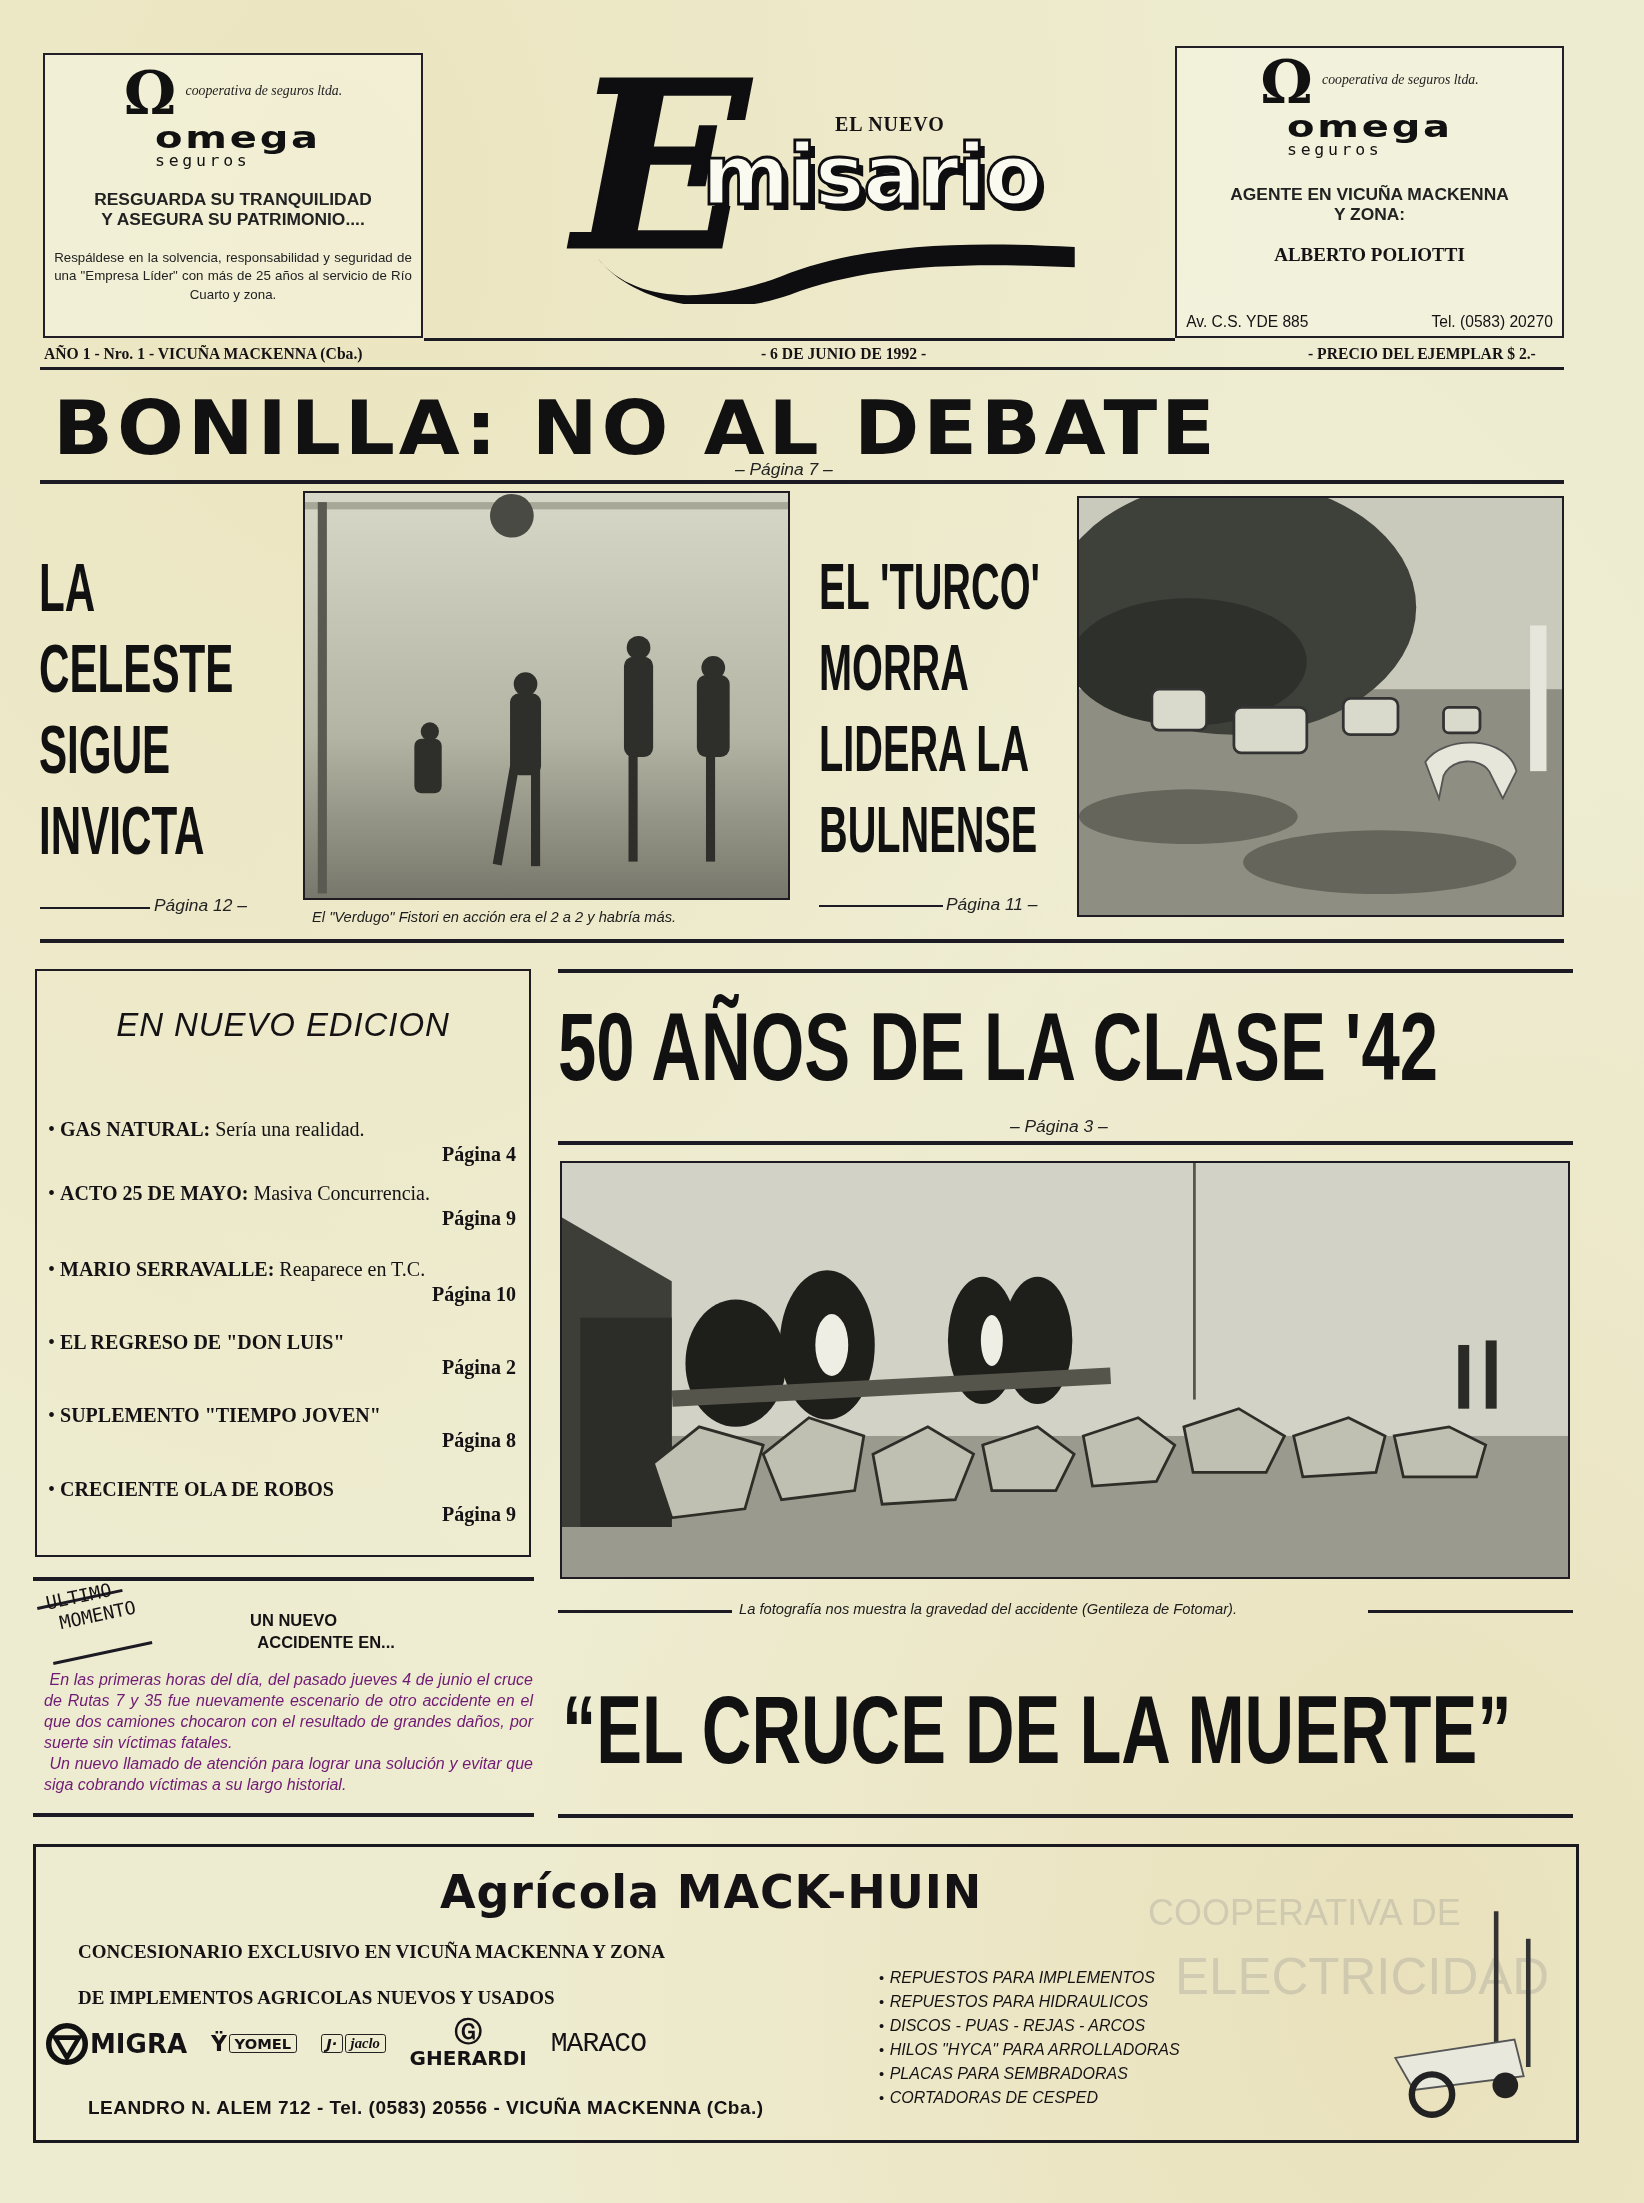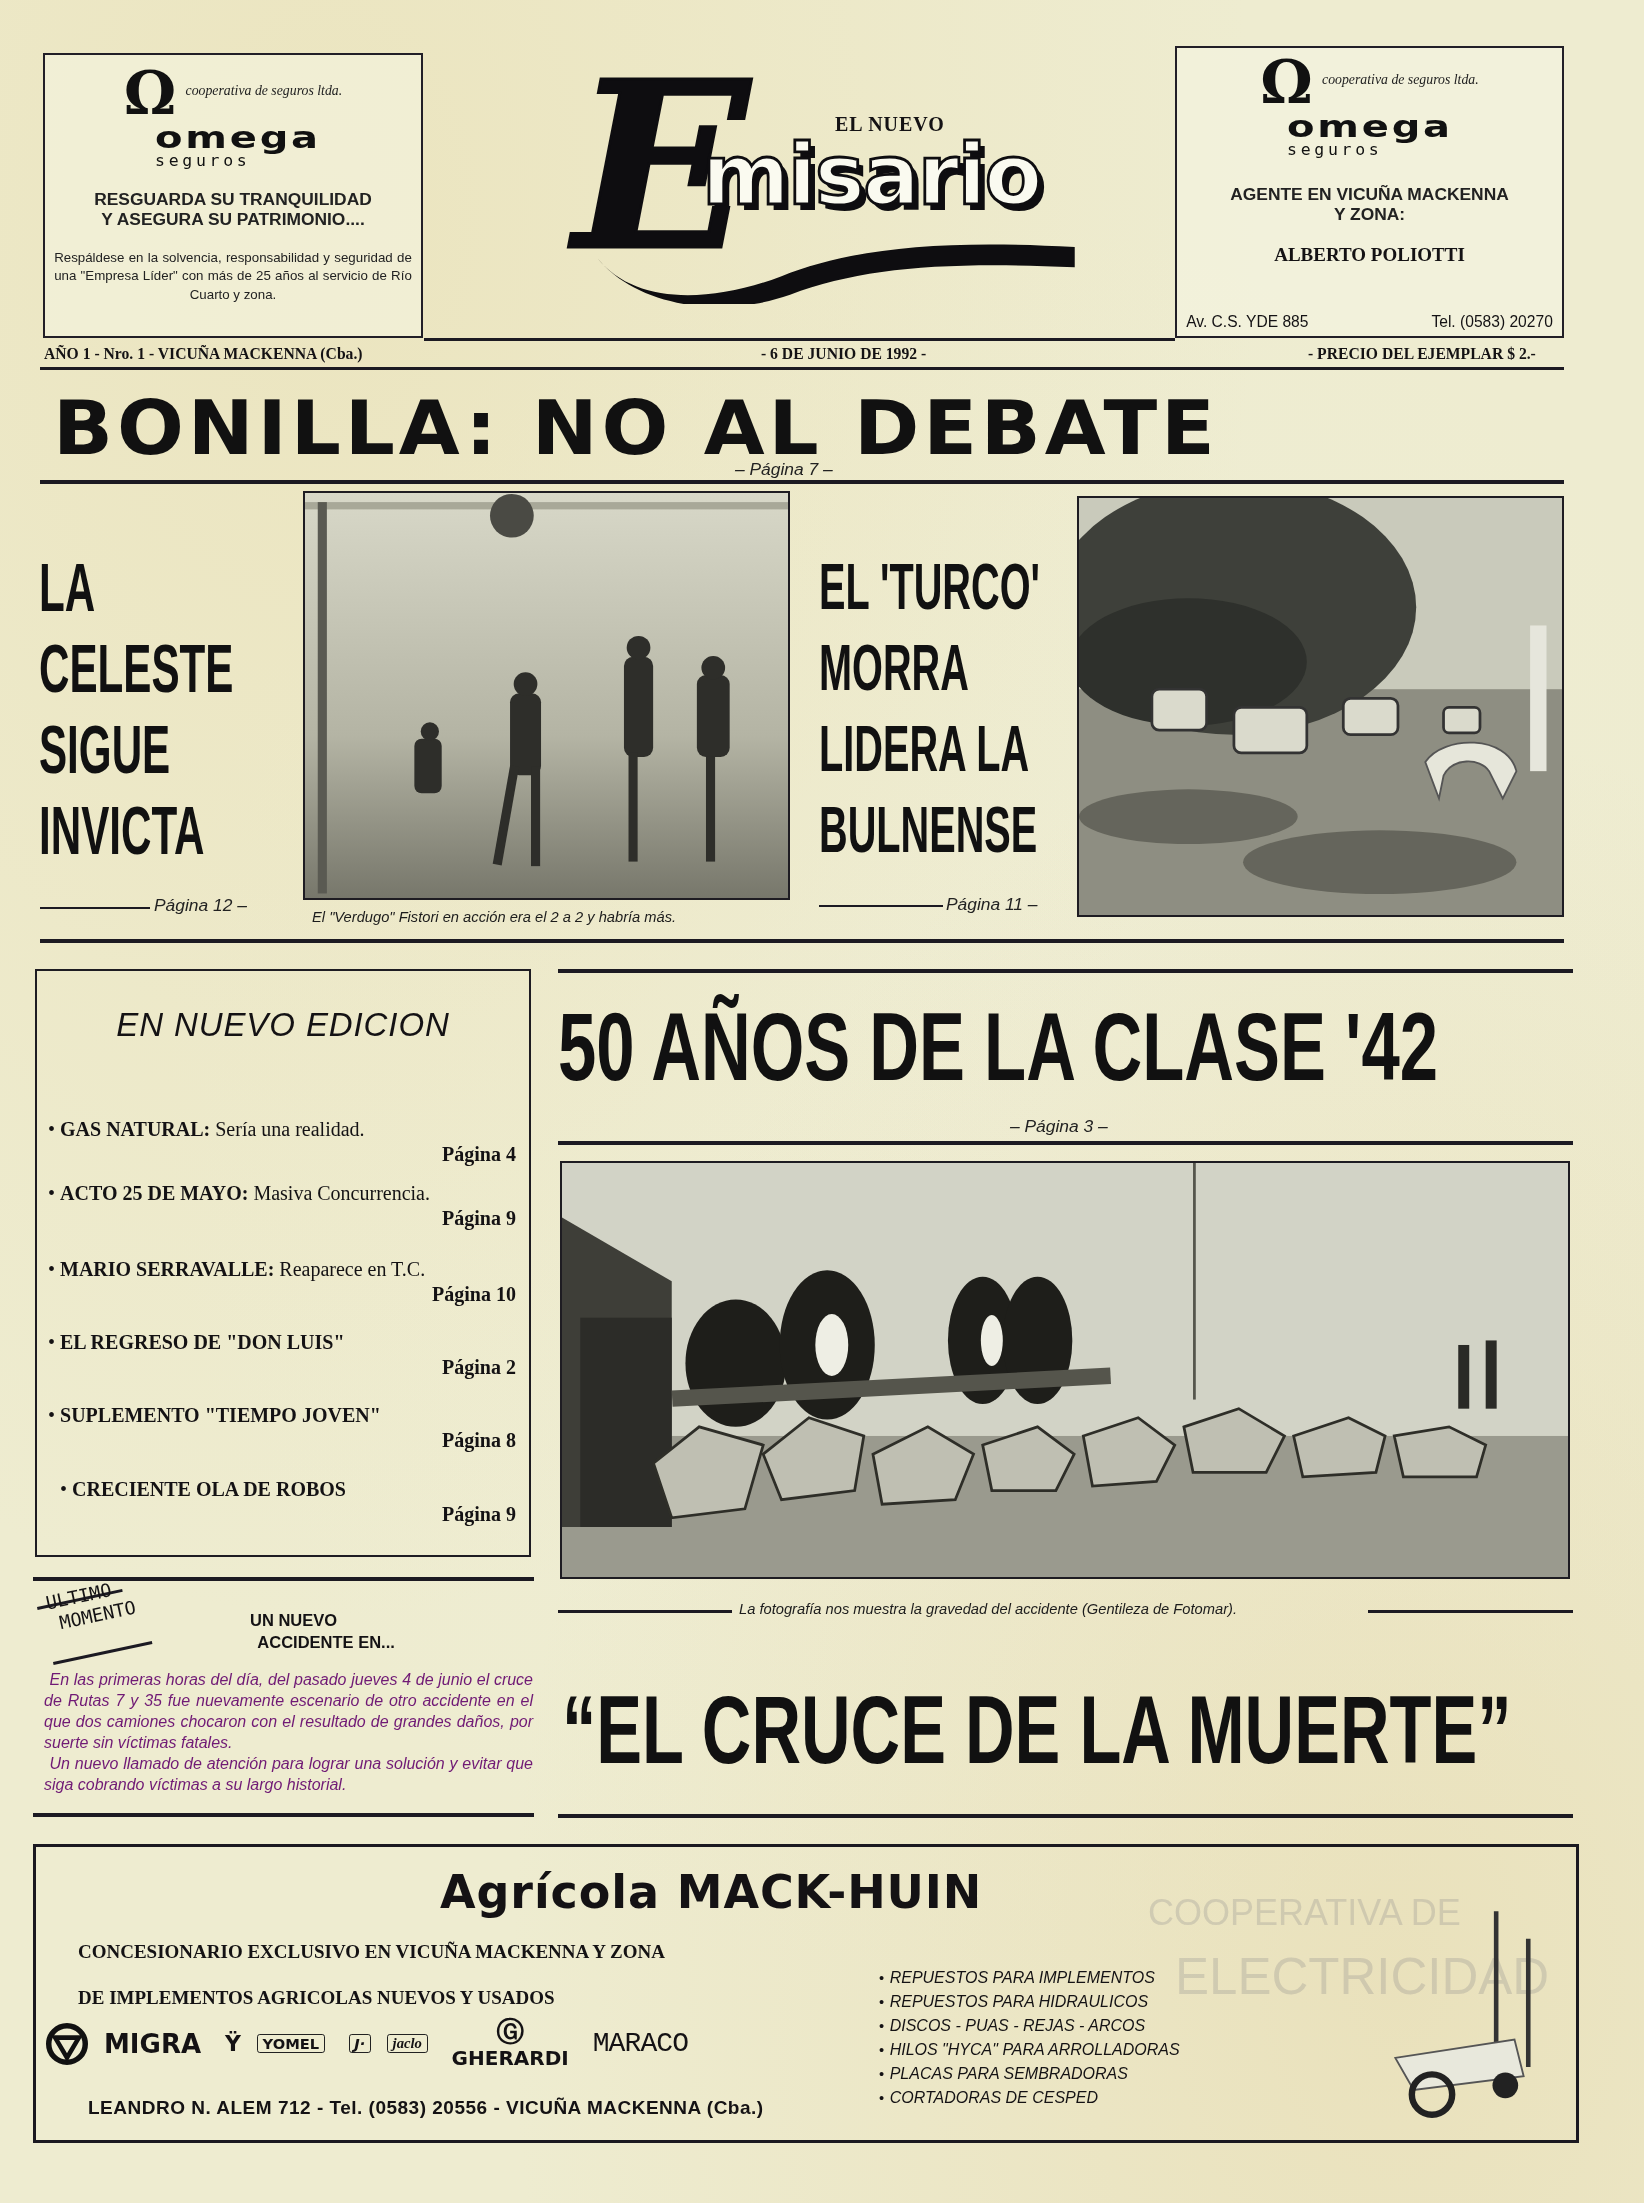--- a/index.html
+++ b/index.html
@@ -139,21 +139,21 @@
     font-family: "DejaVu Sans", sans-serif; font-weight: bold; font-size: 46px; letter-spacing: 0.9px;
   }
   .ag-line { position: absolute; left: 42px; font-family: "Liberation Serif", serif; font-weight: bold; font-size: 19px; }
   .ag-list {
     position: absolute; left: 843px; top: 119px;
     font-family: "Liberation Sans", sans-serif; font-style: italic; font-size: 16px; line-height: 24px;
     list-style: none;
   }
   .ag-list li::before { content: "•"; font-style: normal; margin-right: 5.5px; font-size: 14.7px; }
   .brand-row { position: absolute; left: 46px; top: 2018px; display: flex; align-items: center; gap: 24px; }
-  .brand { font-family: "DejaVu Sans", sans-serif; font-weight: bold; font-size: 26px; display: flex; align-items: center; gap: 16px; }
+  .brand { font-family: "DejaVu Sans", sans-serif; font-weight: bold; font-size: 26px; display: flex; align-items: center; gap: 2px; }
   .brand-box { border: 1.8px solid #222; padding: 0 4.6px; font-size: 14.7px; border-radius: 2.8px; }
   .ag-address {
     position: absolute; left: 88px; top: 2097px;
     font-family: "Liberation Sans", sans-serif; font-weight: bold; font-size: 19px; letter-spacing: 0.5px;
   }
   .ghost {
     position: absolute; font-family: "Liberation Sans", sans-serif; color: rgba(90,90,110,0.18);
     pointer-events: none; white-space: nowrap;
   }
 </style>
@@ -306,21 +306,21 @@
     <span class="page">Página 10</span>
   </div>
   <div class="toc-item" style="top:360px;">
     • <span class="topic">EL REGRESO DE "DON LUIS"</span>
     <span class="page">Página 2</span>
   </div>
   <div class="toc-item" style="top:433px;">
     • <span class="topic">SUPLEMENTO "TIEMPO JOVEN"</span>
     <span class="page">Página 8</span>
   </div>
-  <div class="toc-item" style="top:507px;margin-left:12px;">
+  <div class="toc-item" style="top:507px;">
     • <span class="topic">CRECIENTE OLA DE ROBOS</span>
     <span class="page">Página 9</span>
   </div>
 </div>
 
 <div class="rule" style="left:558px;top:969px;width:1015px;height:3.7px;"></div>
 <div class="abs hl-cond" style="left:558px;top:996px;font-size:97px;line-height:101px;transform:scaleX(0.71);">50 AÑOS DE LA CLASE '42</div>
 <div class="abs pagina" style="left:1010px;top:1116px;">– Página 3 –</div>
 <div class="rule" style="left:558px;top:1141px;width:1015px;height:3.7px;"></div>
 

